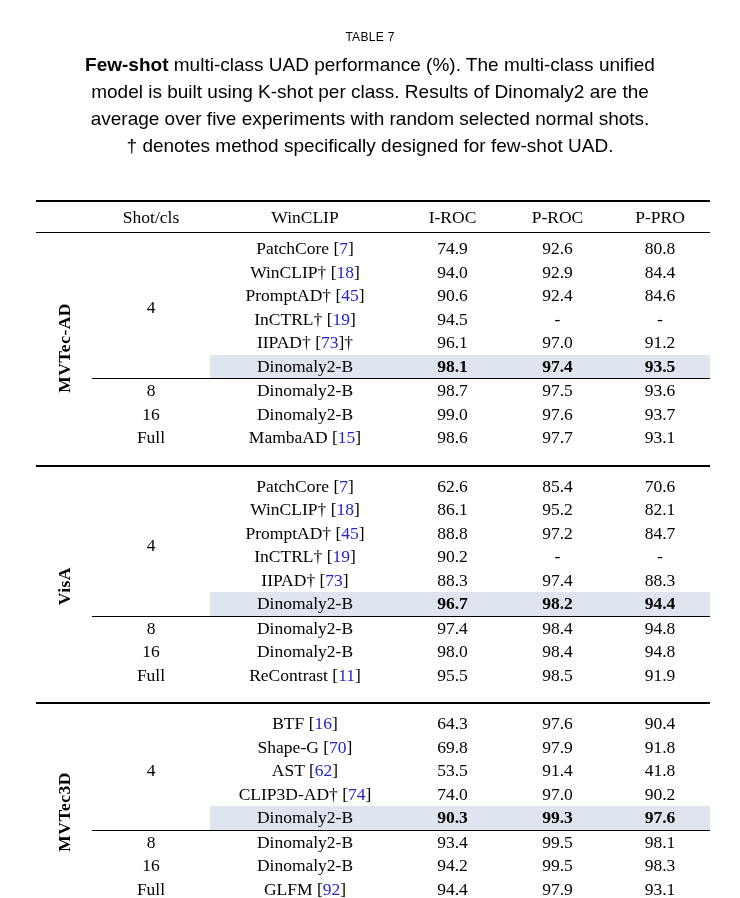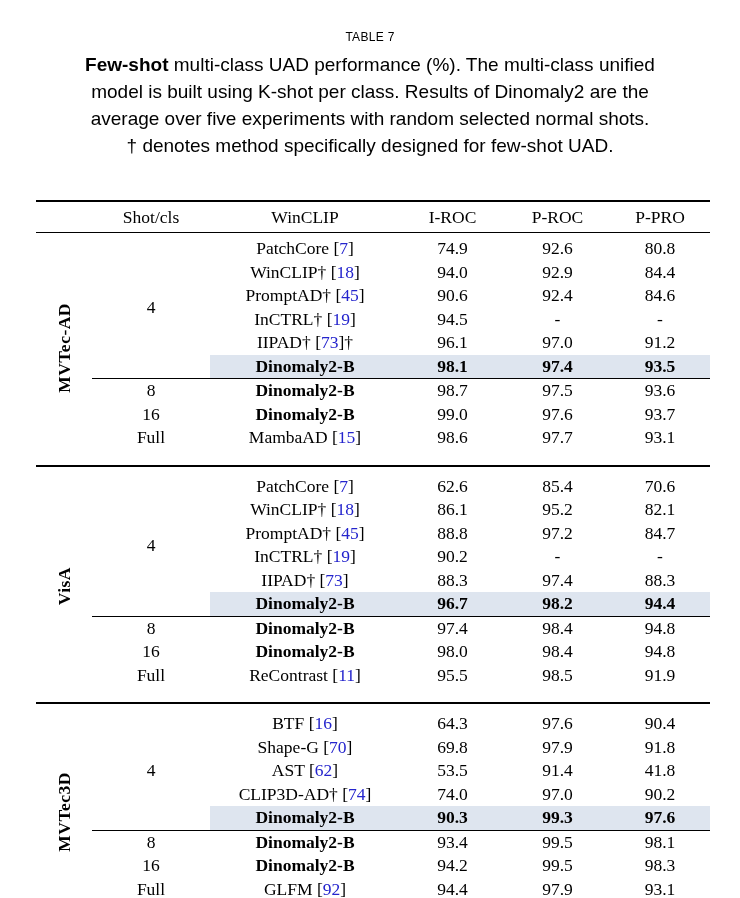--- a/index.html
+++ b/index.html
@@ -43,21 +43,21 @@
   tr.slast > td { padding-bottom: 15px; }
   tr.cline > td { border-top: 1.4px solid #000; }
 
   td.group-cell { vertical-align: middle; text-align: center; }
   .rot {
     writing-mode: vertical-rl; transform: rotate(180deg);
     display: inline-block; font-weight: bold; letter-spacing: 0.5px;
     font-size: 17.5px;
   }
   .hl { background: var(--hl, #dee5ef); }
-  .mname.bold { font-weight: bold; }
+  .mname.bold { font-weight: normal; }
   .cite { color: var(--cite, #2424cd); }
   .val.u {
     text-underline-offset: 3px;
     text-decoration-thickness: 1px;
   }
   .val.b { font-weight: bold; }
 </style>
 </head>
 <body>
 

